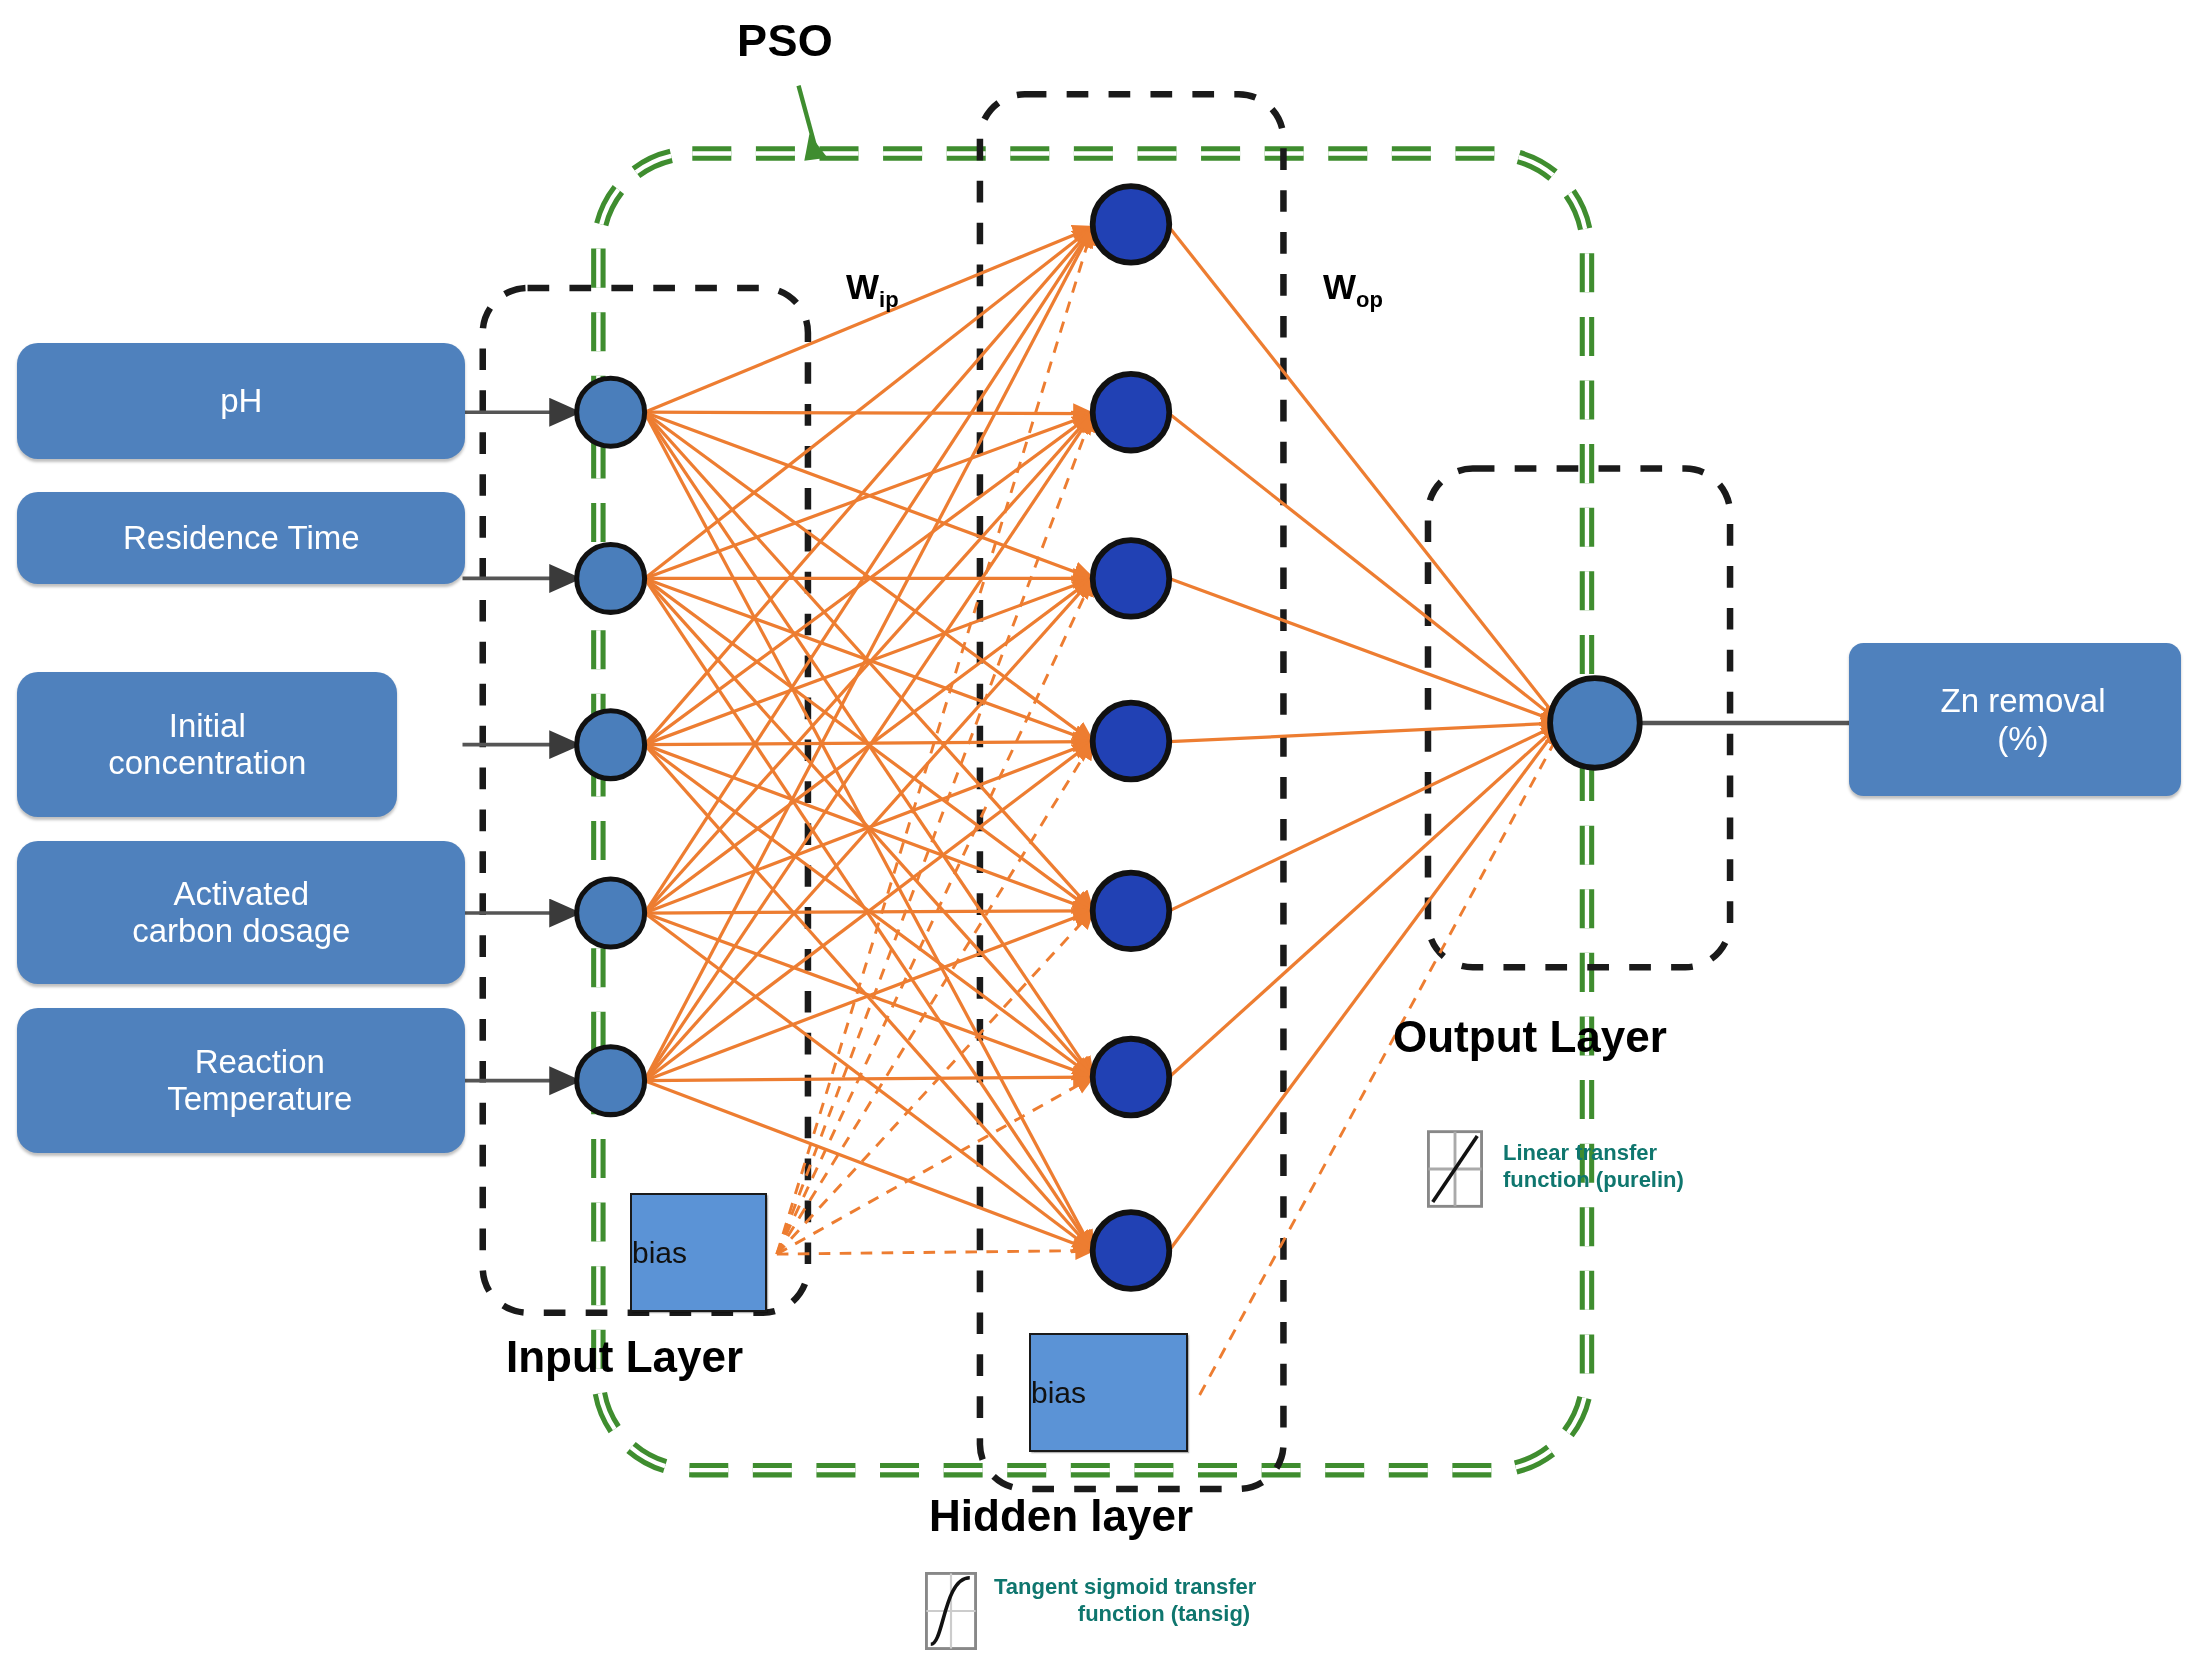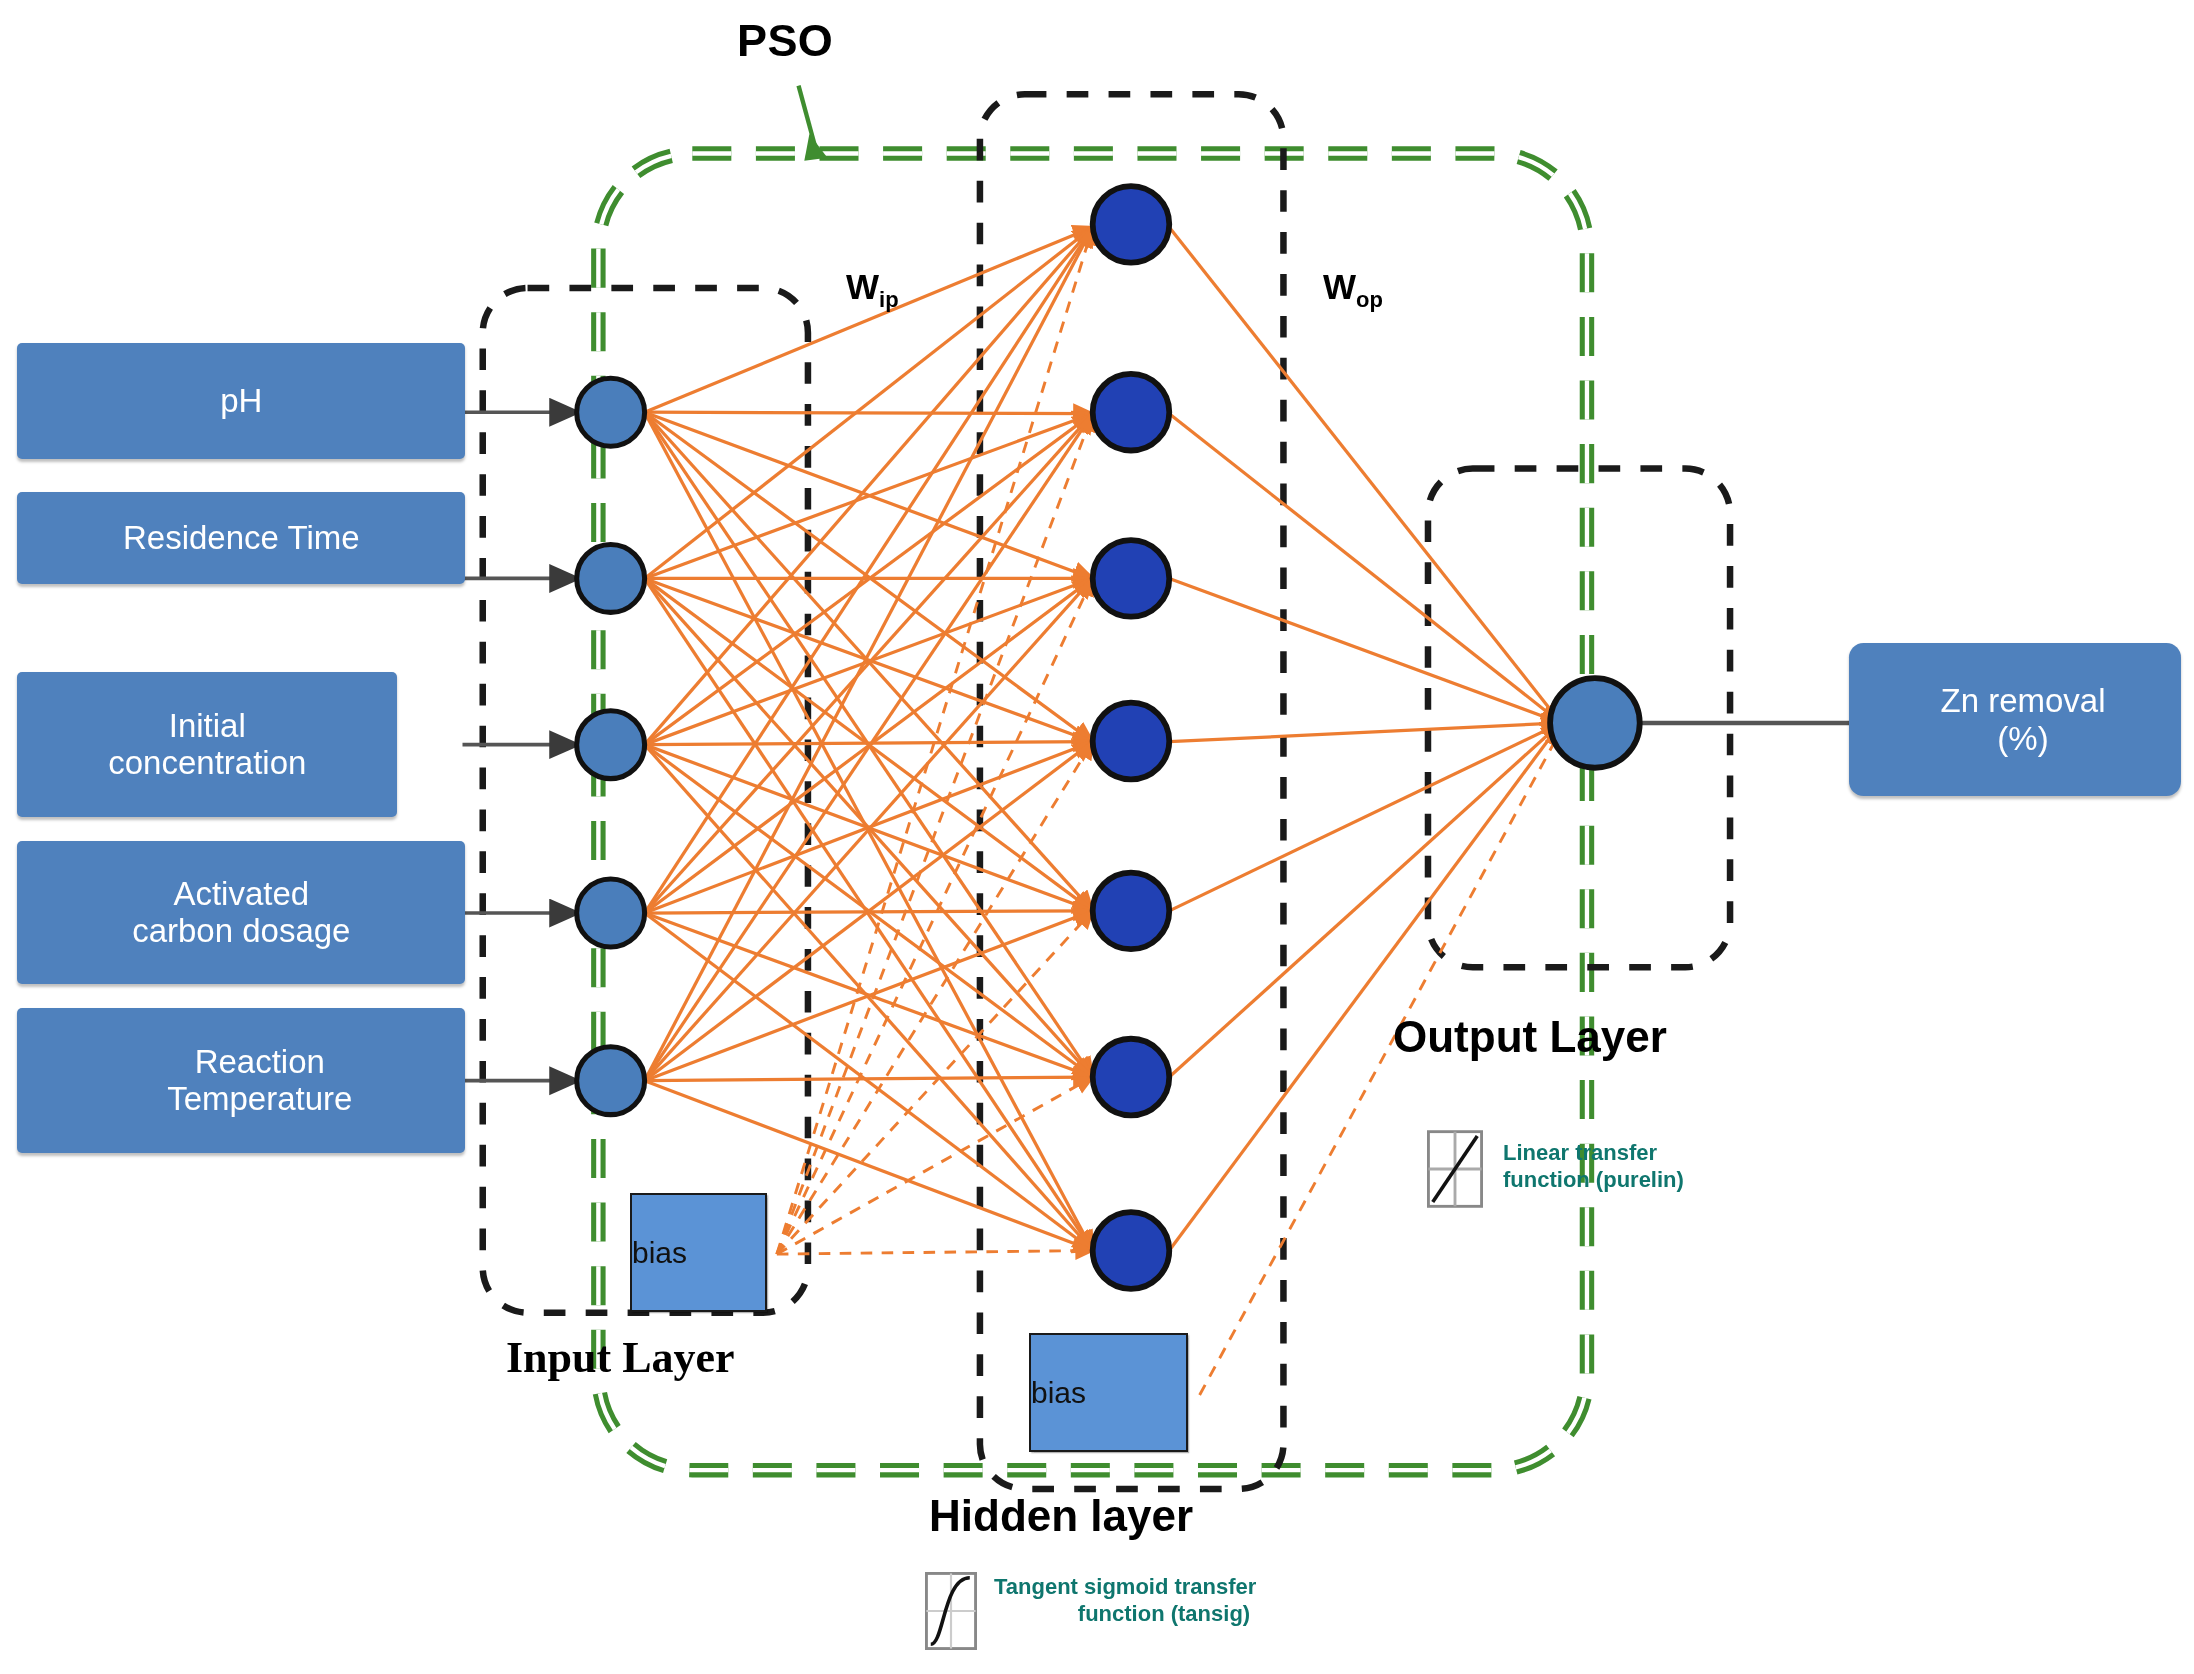--- a/index.html
+++ b/index.html
@@ -4,21 +4,21 @@
 <style>
   html,body{margin:0;padding:0;background:#ffffff;}
   body{font-family:"Liberation Sans", sans-serif;}
   #stage{position:relative;width:2194px;height:1675px;background:#ffffff;overflow:hidden;}
   svg.layer{position:absolute;left:0;top:0;width:2194px;height:1675px;}
 
   
   .inbox{
     position:absolute;
     background:#4f81bd;
-    border-radius:5px;
+    border-radius:21px;
     color:#ffffff;
     display:flex;align-items:center;justify-content:center;
     text-align:center;
     font-size:33px;
     line-height:1.12;
     box-shadow:0 2.2px 2.9px rgba(0,0,0,0.25);
     padding:0 8.7px;
     box-sizing:border-box;
   }
   
@@ -228,21 +228,21 @@
   <div class="lbl pso" style="left:737px;top:14.5px;">PSO</div>
 
   <div class="lbl wlbl" style="left:846px;top:267px;">
     <span>W</span><sub>ip</sub>
   </div>
 
   <div class="lbl wlbl" style="left:1323px;top:267px;">
     <span>W</span><sub>op</sub>
   </div>
 
-  <div class="lbl layerttl" style="left:506px;top:1332px;font-family:Liberation Serif, serif;">Input Layer</div>
+  <div class="lbl layerttl" style="left:506px;top:1332px;">Input Layer</div>
 
   <div class="lbl layerttl" style="left:929px;top:1491px;">Hidden layer</div>
 
   <div class="lbl layerttl" style="left:1393px;top:1012px;">Output Layer</div>
 
   <svg class="tficon" style="left:1427px;top:1130px;" width="56" height="78" viewBox="0 0 78 108">
     <rect x="2" y="2" width="74" height="104" fill="#ffffff" stroke="#888" stroke-width="4"></rect>
     <line x1="39" y1="2" x2="39" y2="106" stroke="#aaa" stroke-width="4"></line>
     <line x1="2" y1="54" x2="76" y2="54" stroke="#aaa" stroke-width="4"></line>
     <line x1="8" y1="100" x2="70" y2="8" stroke="#111" stroke-width="5"></line>

